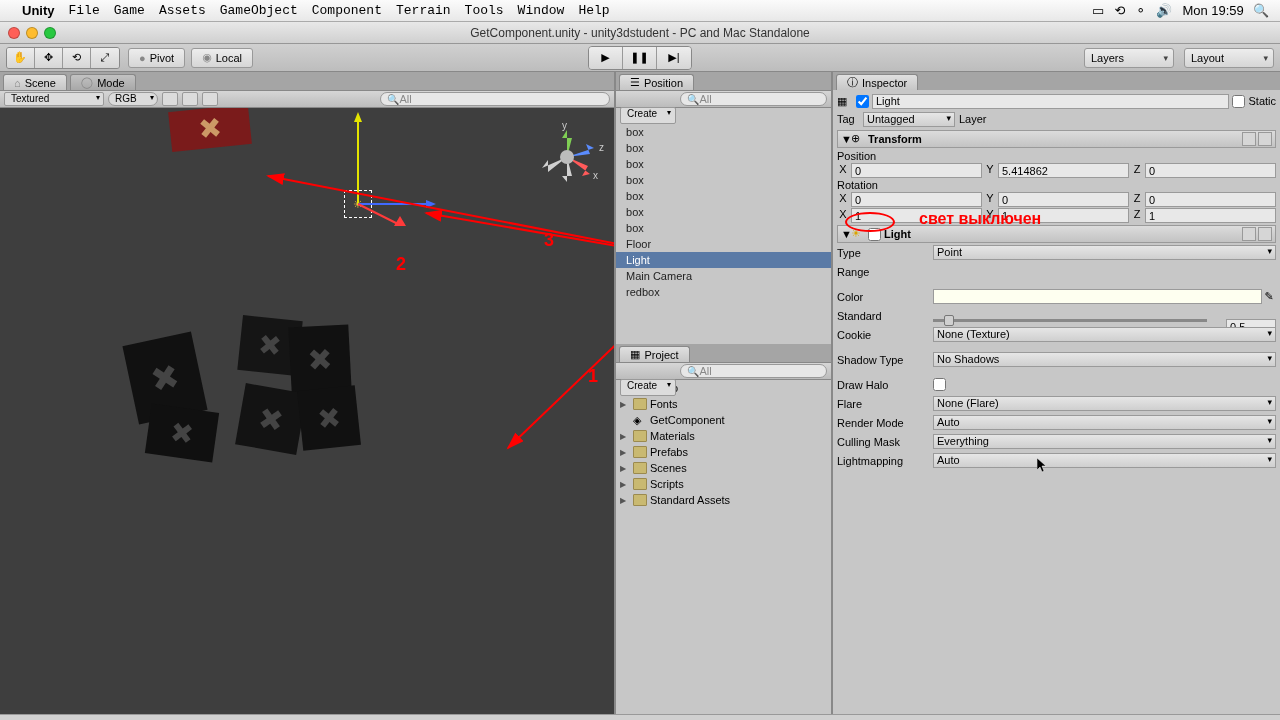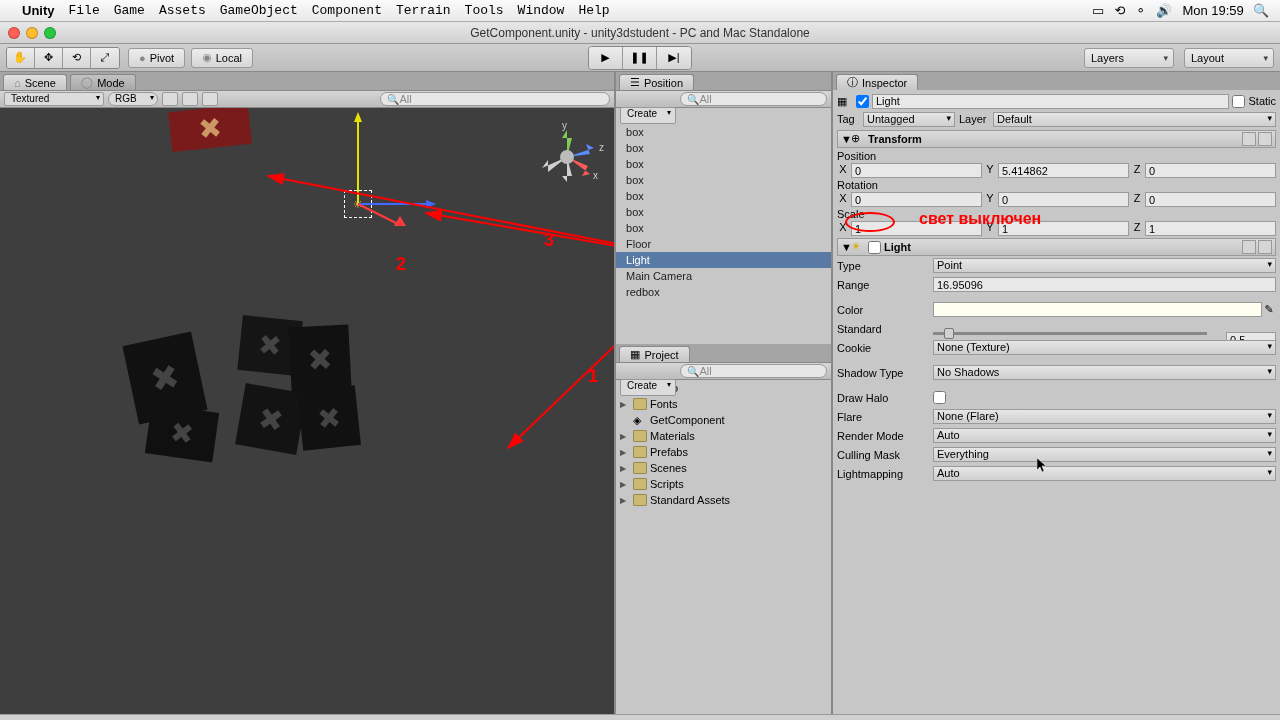--- a/index.html
+++ b/index.html
@@ -323,21 +323,20 @@
         <span style="width:16px;">▦</span>
         <input type="checkbox" checked="" style="margin: 0px 3px;">
         <input class="txtfield" value="Light" style="">
         <input type="checkbox" style="margin: 0px 3px;">
         <span>Static</span>
       </div>
       <div class="row">
         <span style="width:26px;">Tag</span>
         <div class="dd-field" style="flex:0 0 92px;"><span>Untagged</span></div>
         <span style="width:34px; margin-left:4px;">Layer</span>
-        <div class="dd-field"><span>Default</span></div>
       </div>
 
       <div class="comp-header">
         <span class="fold">▼</span>
           <span class="ico">⊕</span>
         <span class="title">Transform</span>
         <div class="rbtns">
             <div class="mini-btn"></div>
             <div class="mini-btn"></div>
           </div>
@@ -353,21 +352,20 @@
         </div>
       <div style="font-size:11px;">Rotation</div>
       <div class="vec3">
           <span class="axlabel">X</span>
           <input value="0" style="">
           <span class="axlabel">Y</span>
           <input value="0" style="">
           <span class="axlabel">Z</span>
           <input value="0" style="">
         </div>
-      <div style="font-size:11px;">Scale</div>
       <div class="vec3">
           <span class="axlabel">X</span>
           <input value="1" style="">
           <span class="axlabel">Y</span>
           <input value="1" style="">
           <span class="axlabel">Z</span>
           <input value="1" style="">
         </div>
 
       <div class="comp-header" style="position:relative;">
@@ -379,21 +377,20 @@
             <div class="mini-btn"></div>
             <div class="mini-btn"></div>
           </div>
       </div>
       <div class="prop-row">
           <span class="plabel">Type</span>
           <div class="dd-field pfield"><span>Point</span></div>
         </div>
       <div class="prop-row">
           <span class="plabel">Range</span>
-          <input class="txtfield pfield" value="16.95096" style="">
         </div>
       <div style="height:6px;"></div>
       <div class="prop-row">
           <span class="plabel">Color</span>
           <div class="pfield colorfield"></div>
           <span style="width:14px; text-align:center;">✎</span>
         </div>
       <div class="prop-row">
           <span class="plabel">Standard</span>
           <div class="slider pfield">

